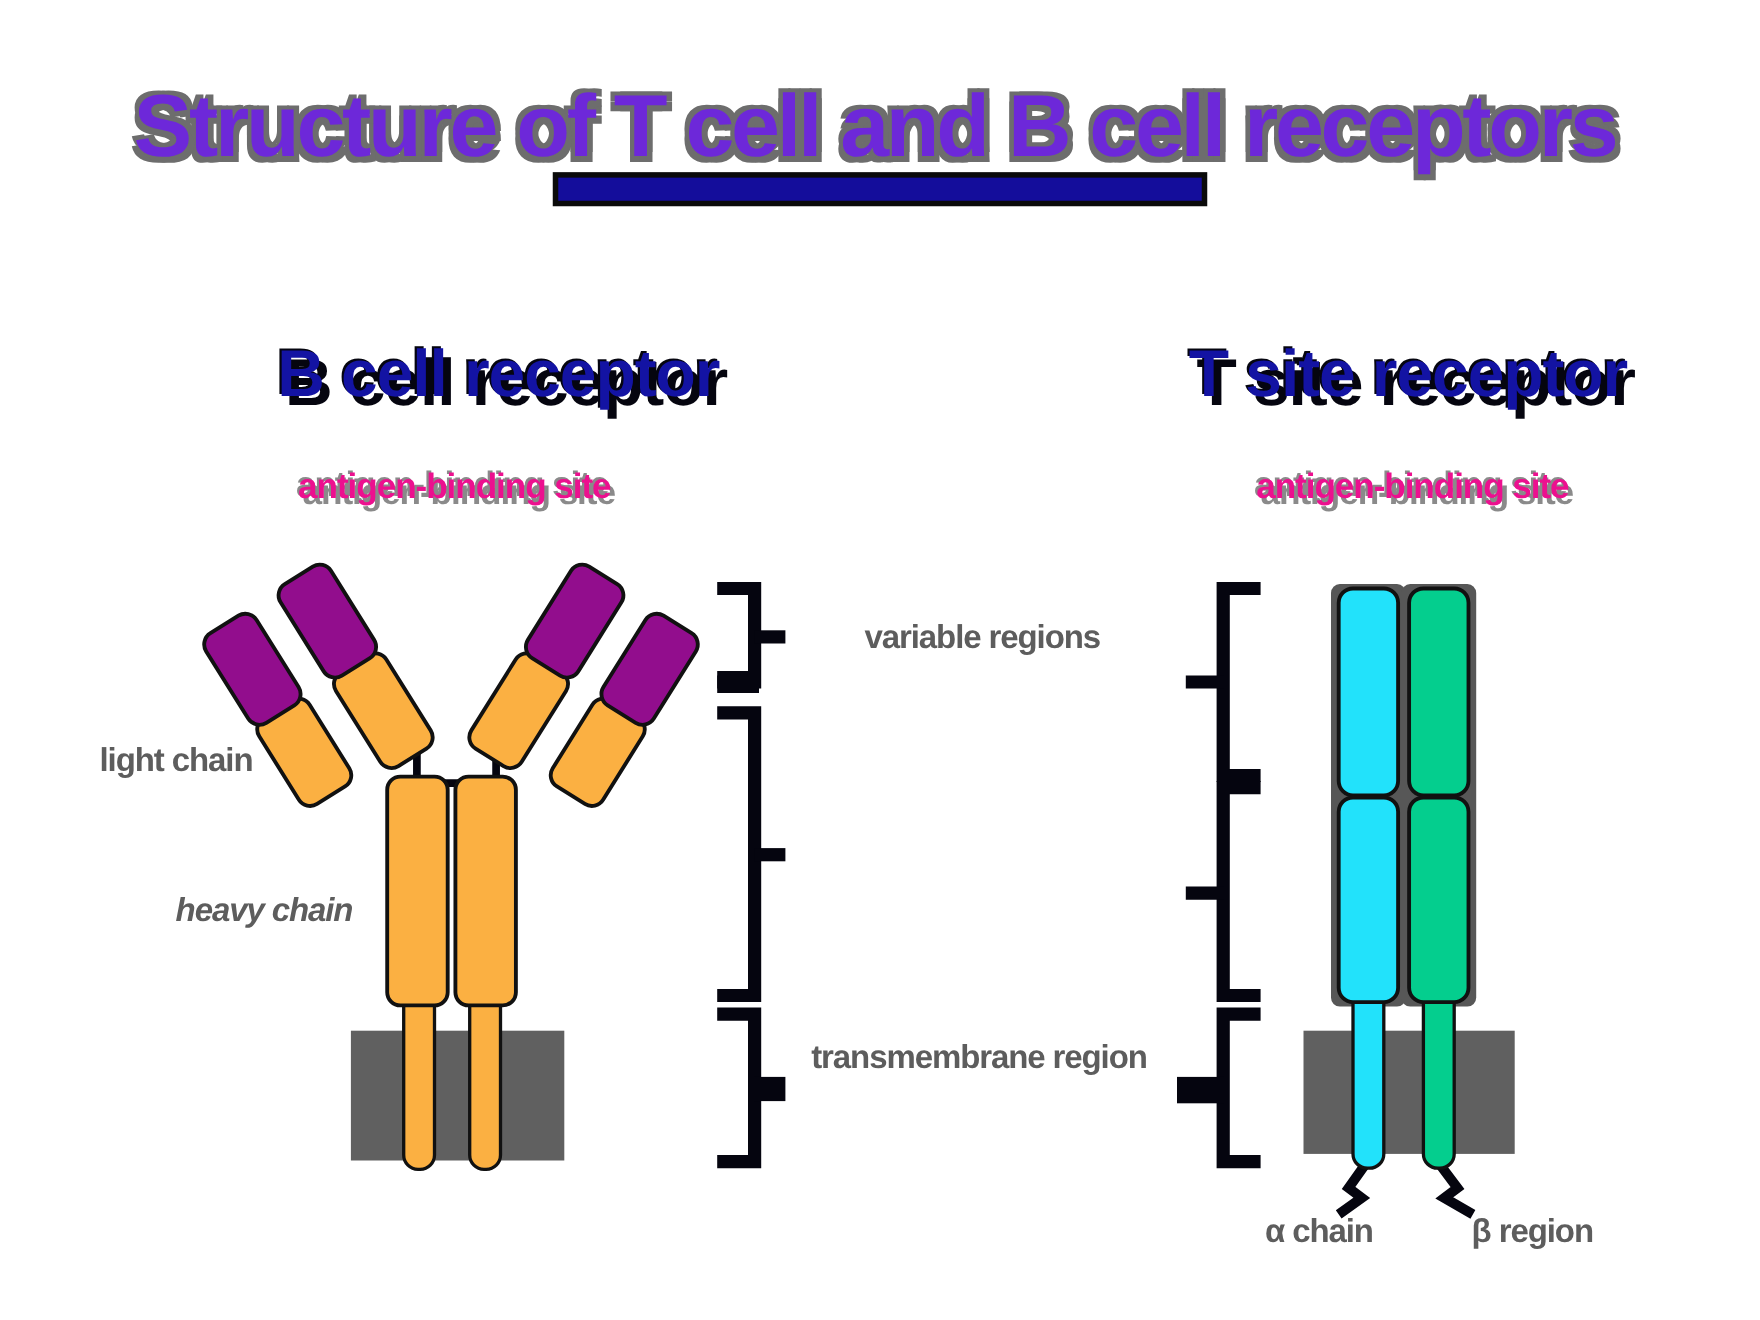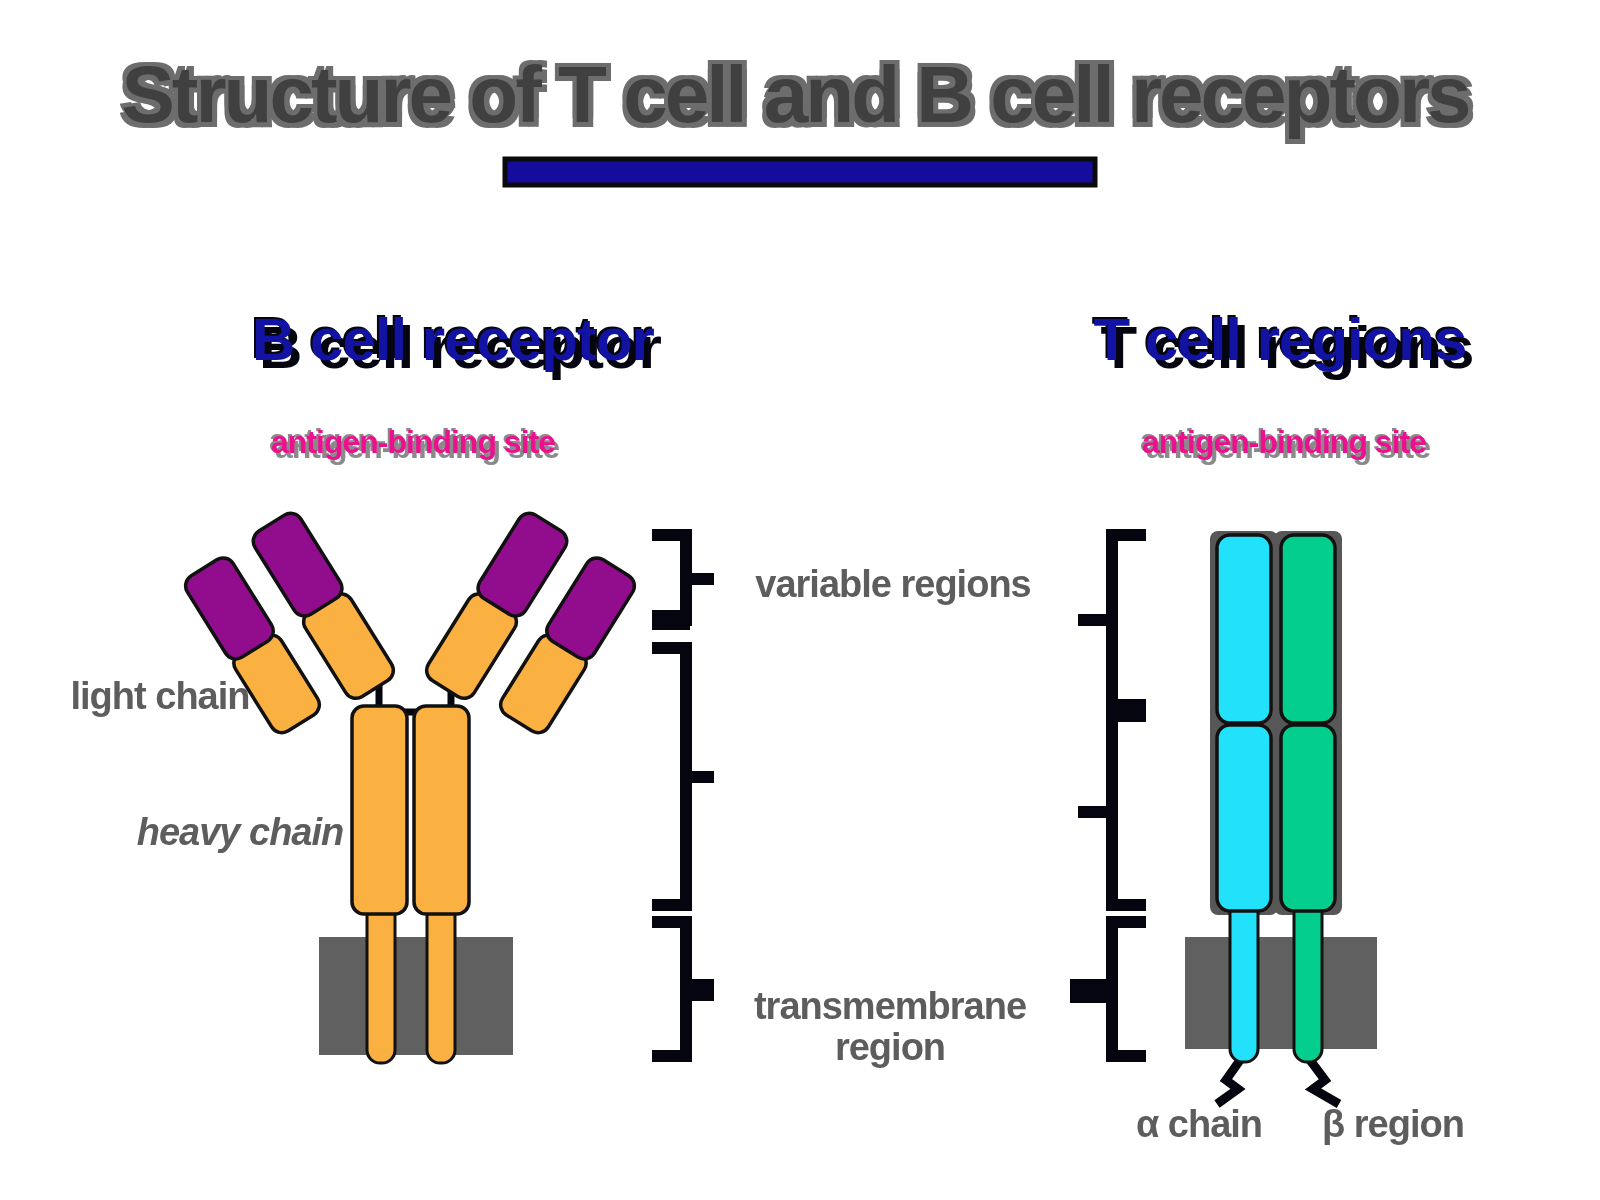--- a/index.html
+++ b/index.html
@@ -1,27 +1,27 @@
 <!DOCTYPE html>
 <html><head>
 <meta charset="utf-8">
 <style>
   html,body{margin:0;padding:0;background:#ffffff;}
   #stage{position:relative;width:1600px;height:1200px;background:#ffffff;overflow:hidden;
          font-family:"Liberation Sans",sans-serif;}
   #diagram-svg{position:absolute;left:0;top:0;}
   .lbl{position:absolute;font-weight:bold;transform:translateX(-50%);white-space:nowrap;line-height:1.08;}
-  .title{font-size:80px;letter-spacing:-3px;color:#404040;
-         text-shadow:5px 5px 0 #6d6d6d,-4px -4px 0 #6d6d6d,5px -4px 0 #6d6d6d,-4px 5px 0 #6d6d6d;}
+  .title{font-size:80px;letter-spacing:-3px;color:#6d28d9;
+         text-shadow:5px 5px 0 #6d6d6d,-4px -4px 0 #6d6d6d,5px -4px 0 #6d6d6d,-4px 5px 0 #6d6d6d;margin-top:20px;}
   .heading{font-size:60px;letter-spacing:-1px;color:#1313A3;
            text-shadow:7px 8px 0 #05050f,-2px -2px 0 #05050f;}
   .antigen{font-size:32px;letter-spacing:-1px;color:#EC108F;
            text-shadow:4px 5px 0 #8a8a8a,-2px -2px 0 #8a8a8a;}
-  .gray{font-size:38px;letter-spacing:-1px;color:#5d5d5d;}
-  .wrap2{white-space:normal;width:340px;text-align:center;margin-top:40px;}
+  .gray{font-size:30px;letter-spacing:-1px;color:#5d5d5d;}
+  .wrap2{white-space:normal;width:340px;text-align:center;}
 </style>
 </head>
 <body>
 
 <div id="stage">
 
   <svg id="diagram-svg" width="1600" height="1200" viewBox="0 0 1600 1200">
 
     <rect x="505" y="159" width="590" height="26" stroke="#0a0a0a" stroke-width="5" fill="#140D9B"></rect>
 
@@ -88,21 +88,21 @@
       <rect x="1217" y="725" width="54" height="186" rx="13" fill="#22E2FB"></rect>
 
       <rect x="1281" y="535" width="54" height="188" rx="13" fill="#04CE8E"></rect>
       <rect x="1281" y="725" width="54" height="186" rx="13" fill="#04CE8E"></rect>
     </g>
   </svg>
 
   <div class="lbl title" style="left:795px;top:52px;">Structure of T cell and B cell receptors</div>
 
   <div class="lbl heading" style="left:413px;top:308px;margin-left:40px;">B cell receptor</div>
-  <div class="lbl heading" style="left:1280px;top:308px;">T cell regions</div>
+  <div class="lbl heading" style="left:1280px;top:308px;">T site receptor</div>
 
   <div class="lbl antigen" style="left:413px;top:425px;">antigen-binding site</div>
   <div class="lbl antigen" style="left:1284px;top:425px;">antigen-binding site</div>
 
   <div class="lbl gray" style="left:893px;top:564px;">variable regions</div>
   <div class="lbl gray wrap2" style="left:890px;top:946px;">transmembrane region</div>
 
   <div class="lbl gray" style="left:160px;top:676px;">light chain</div>
   <div class="lbl gray" style="left:240px;top:812px;font-style:italic;">heavy chain</div>
 

